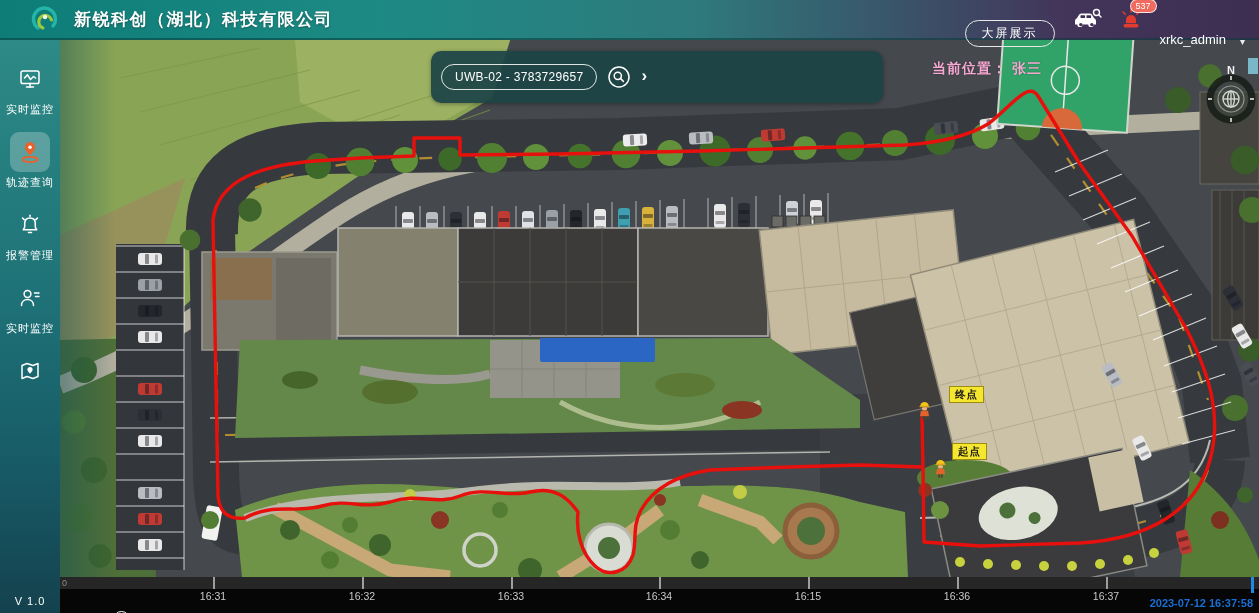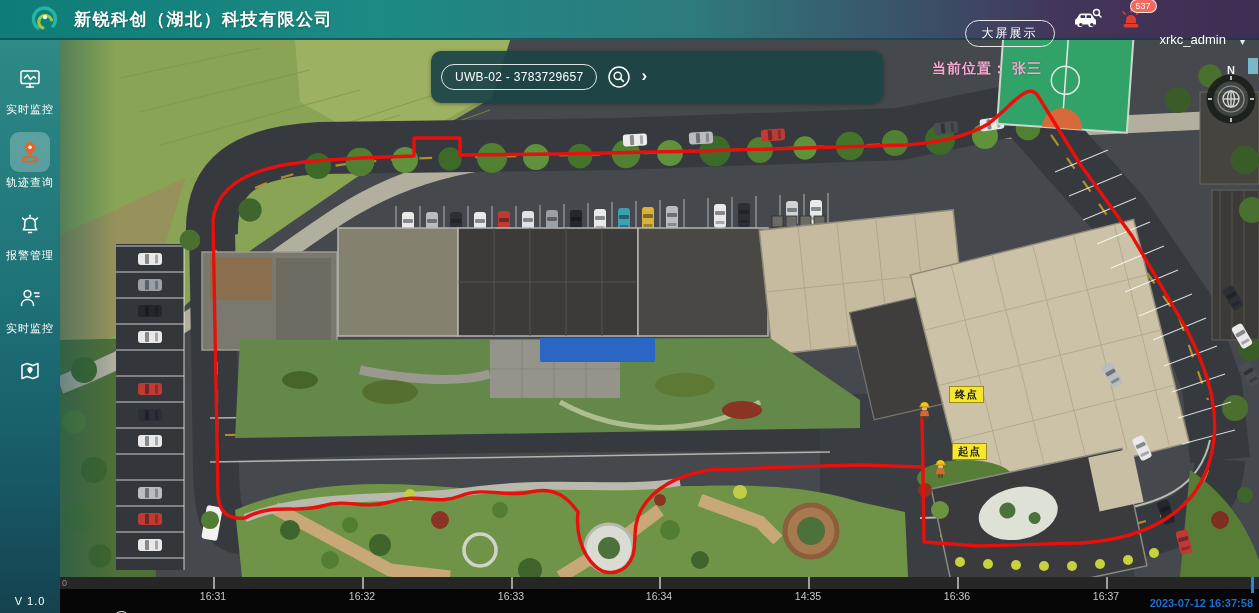--- a/index.html
+++ b/index.html
@@ -586,21 +586,21 @@
       <div class="tick" style="left: 451px;">
           <span class="tickmark"></span>
           <span class="ticklabel">16:33</span>
         </div>
       <div class="tick" style="left: 599px;">
           <span class="tickmark"></span>
           <span class="ticklabel">16:34</span>
         </div>
       <div class="tick" style="left: 748px;">
           <span class="tickmark"></span>
-          <span class="ticklabel">14:35</span>
+          <span class="ticklabel">16:15</span>
         </div>
       <div class="tick" style="left: 897px;">
           <span class="tickmark"></span>
           <span class="ticklabel">16:36</span>
         </div>
       <div class="tick" style="left: 1046px;">
           <span class="tickmark"></span>
           <span class="ticklabel">16:37</span>
         </div>
       <div id="zero-label">0</div>

